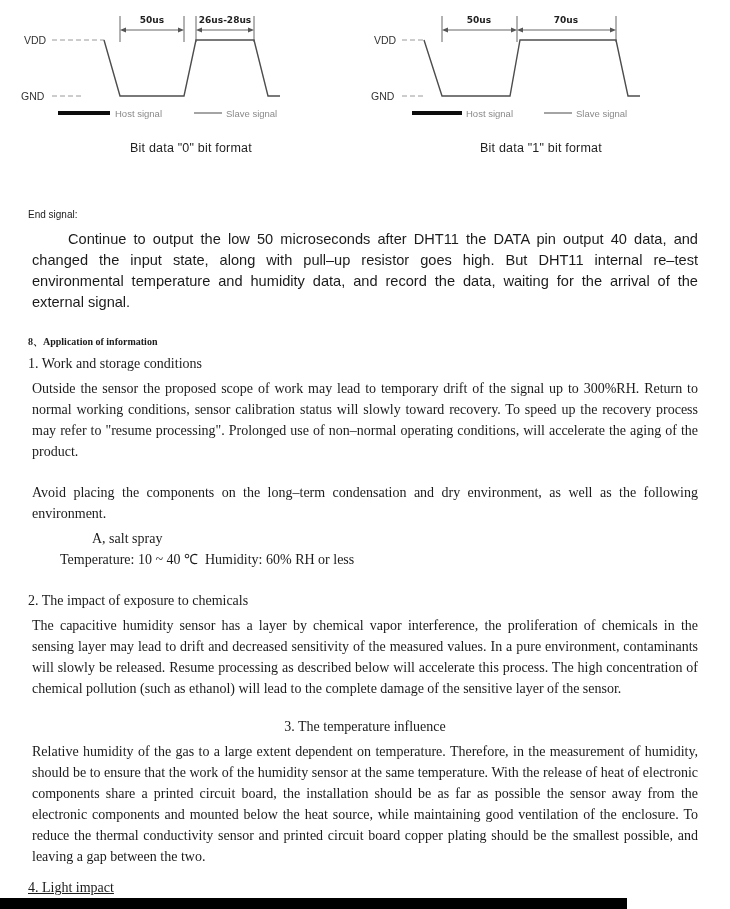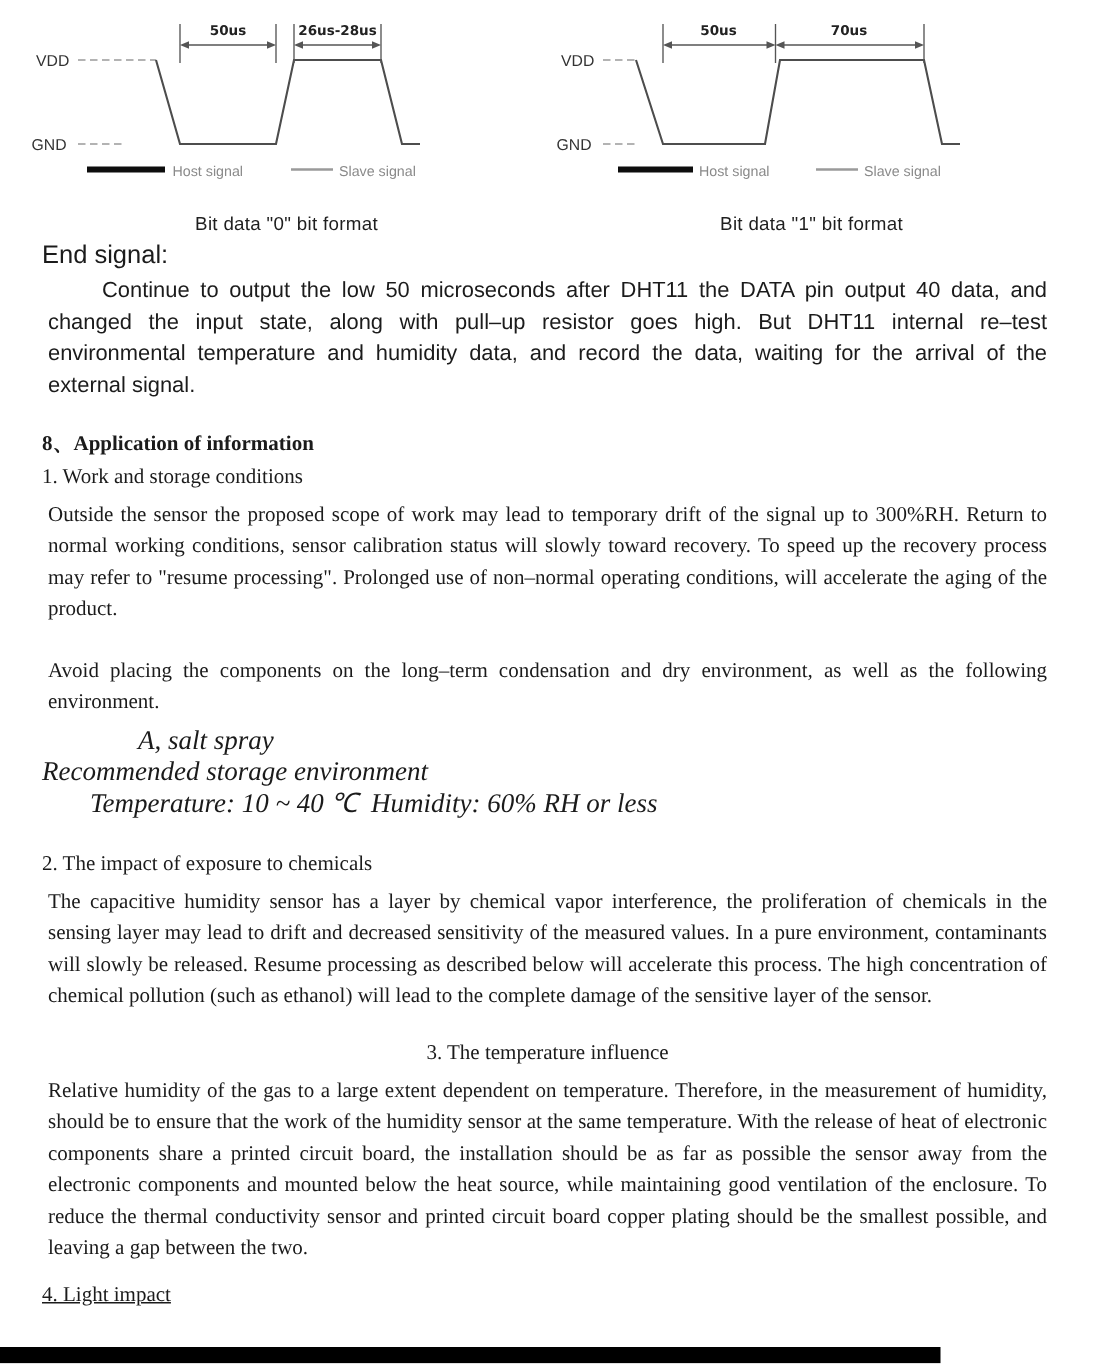--- a/index.html
+++ b/index.html
@@ -21,27 +21,27 @@
   .arr   { stroke:#555; stroke-width:0.9; }
   .arrh  { fill:#555; }
   .dur   { font-family:"DejaVu Sans", sans-serif; font-size:9px; font-weight:bold; fill:#222; }
   .lvl   { font-family:"Liberation Sans", sans-serif; font-size:10.5px; fill:#333; }
   .leg   { font-family:"Liberation Sans", sans-serif; font-size:9.5px; fill:#8a8a8a; }
   .host-swatch  { fill:#0d0d0d; }
   .slave-swatch { stroke:#9a9a9a; stroke-width:1.8; }
   
   .content { padding:3px 28px 0 28px; }
   .sans { font-family:"Liberation Sans", sans-serif; }
-  .heading-plain { font-size:17px; line-height:21px; }
+  .heading-plain { font-size:10px; line-height:21px;margin-top:46px; }
   .para { margin:4px; text-align:justify; font-size:14px; line-height:21px; }
   .sans-para { font-size:14.6px; line-height:21px; }
   .indent { text-indent:36px; }
-  .app-heading { margin:18px 0 0 0; font-size:14px; line-height:22px; font-weight:bold; }
+  .app-heading { margin:18px 0 0 0; font-size:10px; line-height:22px; font-weight:bold; }
   .sub-heading { font-size:14px; line-height:21px; }
-  .item { font-size:18px; line-height:21px; white-space:pre-wrap;font-style:italic; }
+  .item { font-size:14px; line-height:21px; white-space:pre-wrap; }
   .indent-a { margin-left:64px; }
   .indent-b { margin-left:32px; }
   .gap-top { margin-top:20px; }
   .gap-lg { margin-top:20px; }
   .gap-md { margin-top:17px;text-align:center; }
   .gap-sm { margin-top:10px;text-decoration:underline; }
   .black-bar {
     position:absolute; left:0; bottom:0; width:627px; height:11px; background:#000;
   }
 </style>
@@ -110,21 +110,20 @@
 
     <div class="sans heading-plain">End signal:</div>
     <p class="para sans sans-para indent">Continue to output the low 50 microseconds after DHT11 the DATA pin output 40 data, and changed the input state, along with pull–up resistor goes high. But DHT11 internal re–test environmental temperature and humidity data, and record the data, waiting for the arrival of the external signal.</p>
 
     <h3 class="app-heading">8、Application of information</h3>
 
     <div class="sub-heading">1. Work and storage conditions</div>
     <p class="para">Outside the sensor the proposed scope of work may lead to temporary drift of the signal up to 300%RH. Return to normal working conditions, sensor calibration status will slowly toward recovery. To speed up the recovery process may refer to "resume processing". Prolonged use of non–normal operating conditions, will accelerate the aging of the product.</p>
     <p class="para gap-top">Avoid placing the components on the long–term condensation and dry environment, as well as the following environment.</p>
     <div class="item indent-a">A, salt spray</div>
-    <div class="item">Recommended storage environment</div>
     <div class="item indent-b">Temperature: 10 ~ 40 ℃  Humidity: 60% RH or less</div>
 
     <div class="sub-heading gap-lg">2. The impact of exposure to chemicals</div>
     <p class="para">The capacitive humidity sensor has a layer by chemical vapor interference, the proliferation of chemicals in the sensing layer may lead to drift and decreased sensitivity of the measured values. In a pure environment, contaminants will slowly be released. Resume processing as described below will accelerate this process. The high concentration of chemical pollution (such as ethanol) will lead to the complete damage of the sensitive layer of the sensor.</p>
 
     <div class="sub-heading gap-md">3. The temperature influence</div>
     <p class="para">Relative humidity of the gas to a large extent dependent on temperature. Therefore, in the measurement of humidity, should be to ensure that the work of the humidity sensor at the same temperature. With the release of heat of electronic components share a printed circuit board, the installation should be as far as possible the sensor away from the electronic components and mounted below the heat source, while maintaining good ventilation of the enclosure. To reduce the thermal conductivity sensor and printed circuit board copper plating should be the smallest possible, and leaving a gap between the two.</p>
 
     <div class="sub-heading gap-sm">4. Light impact</div>
   </div>

